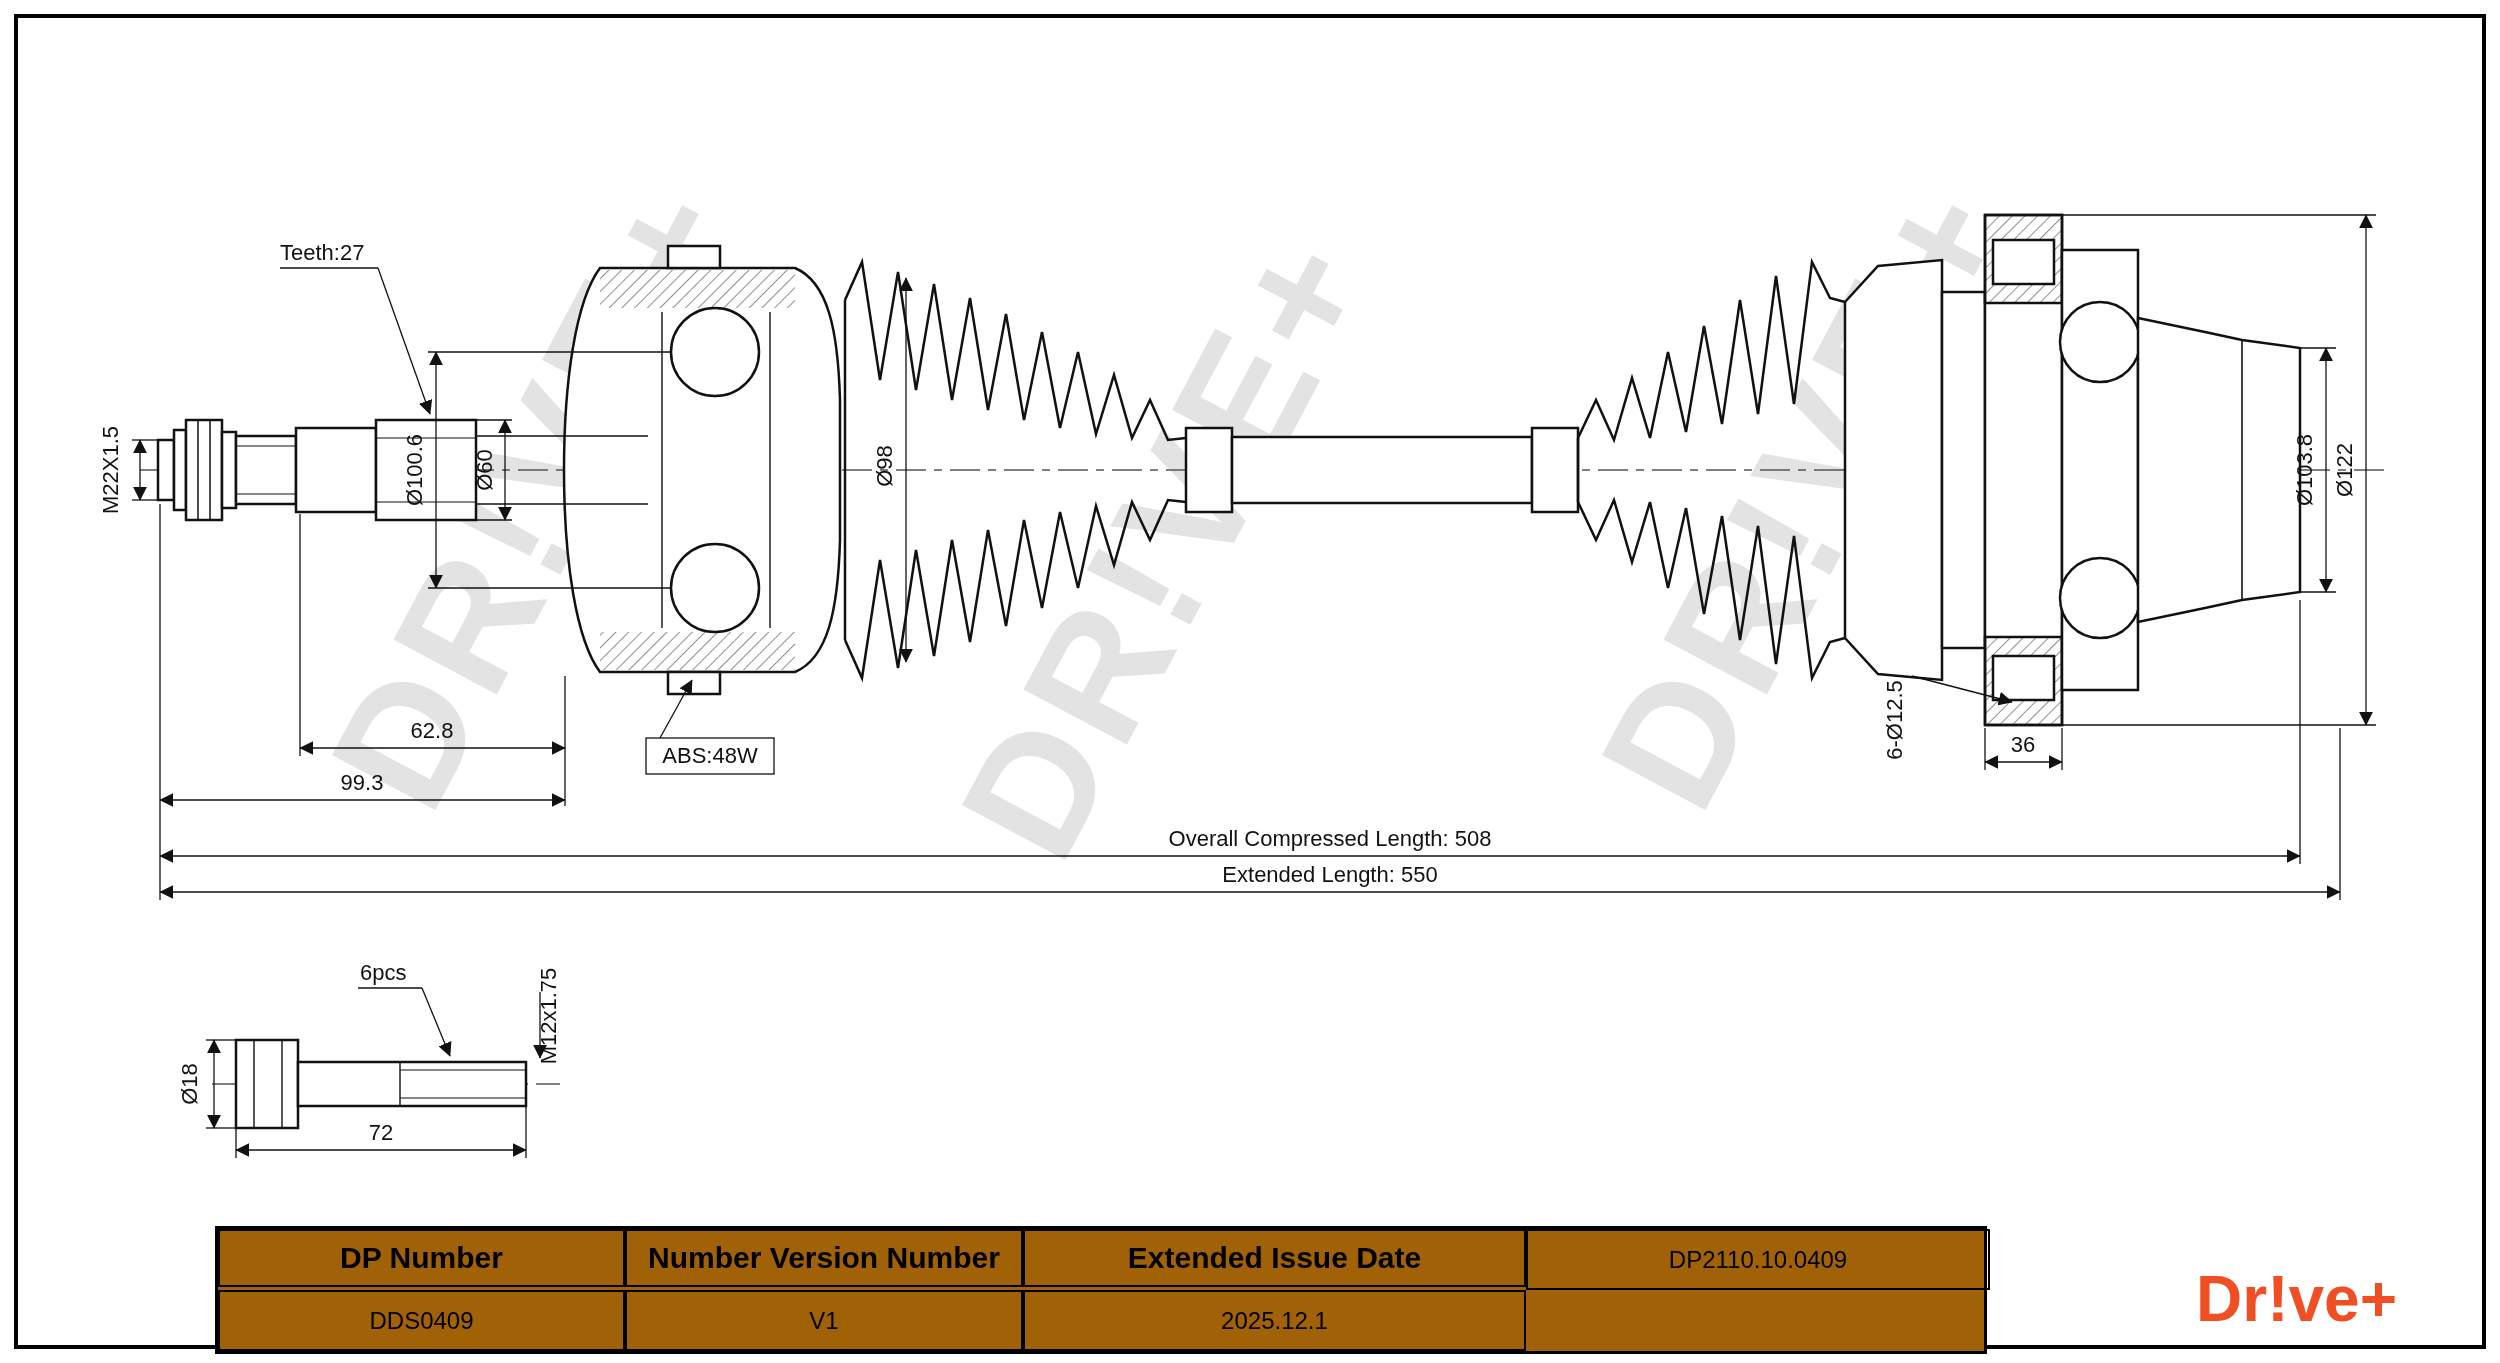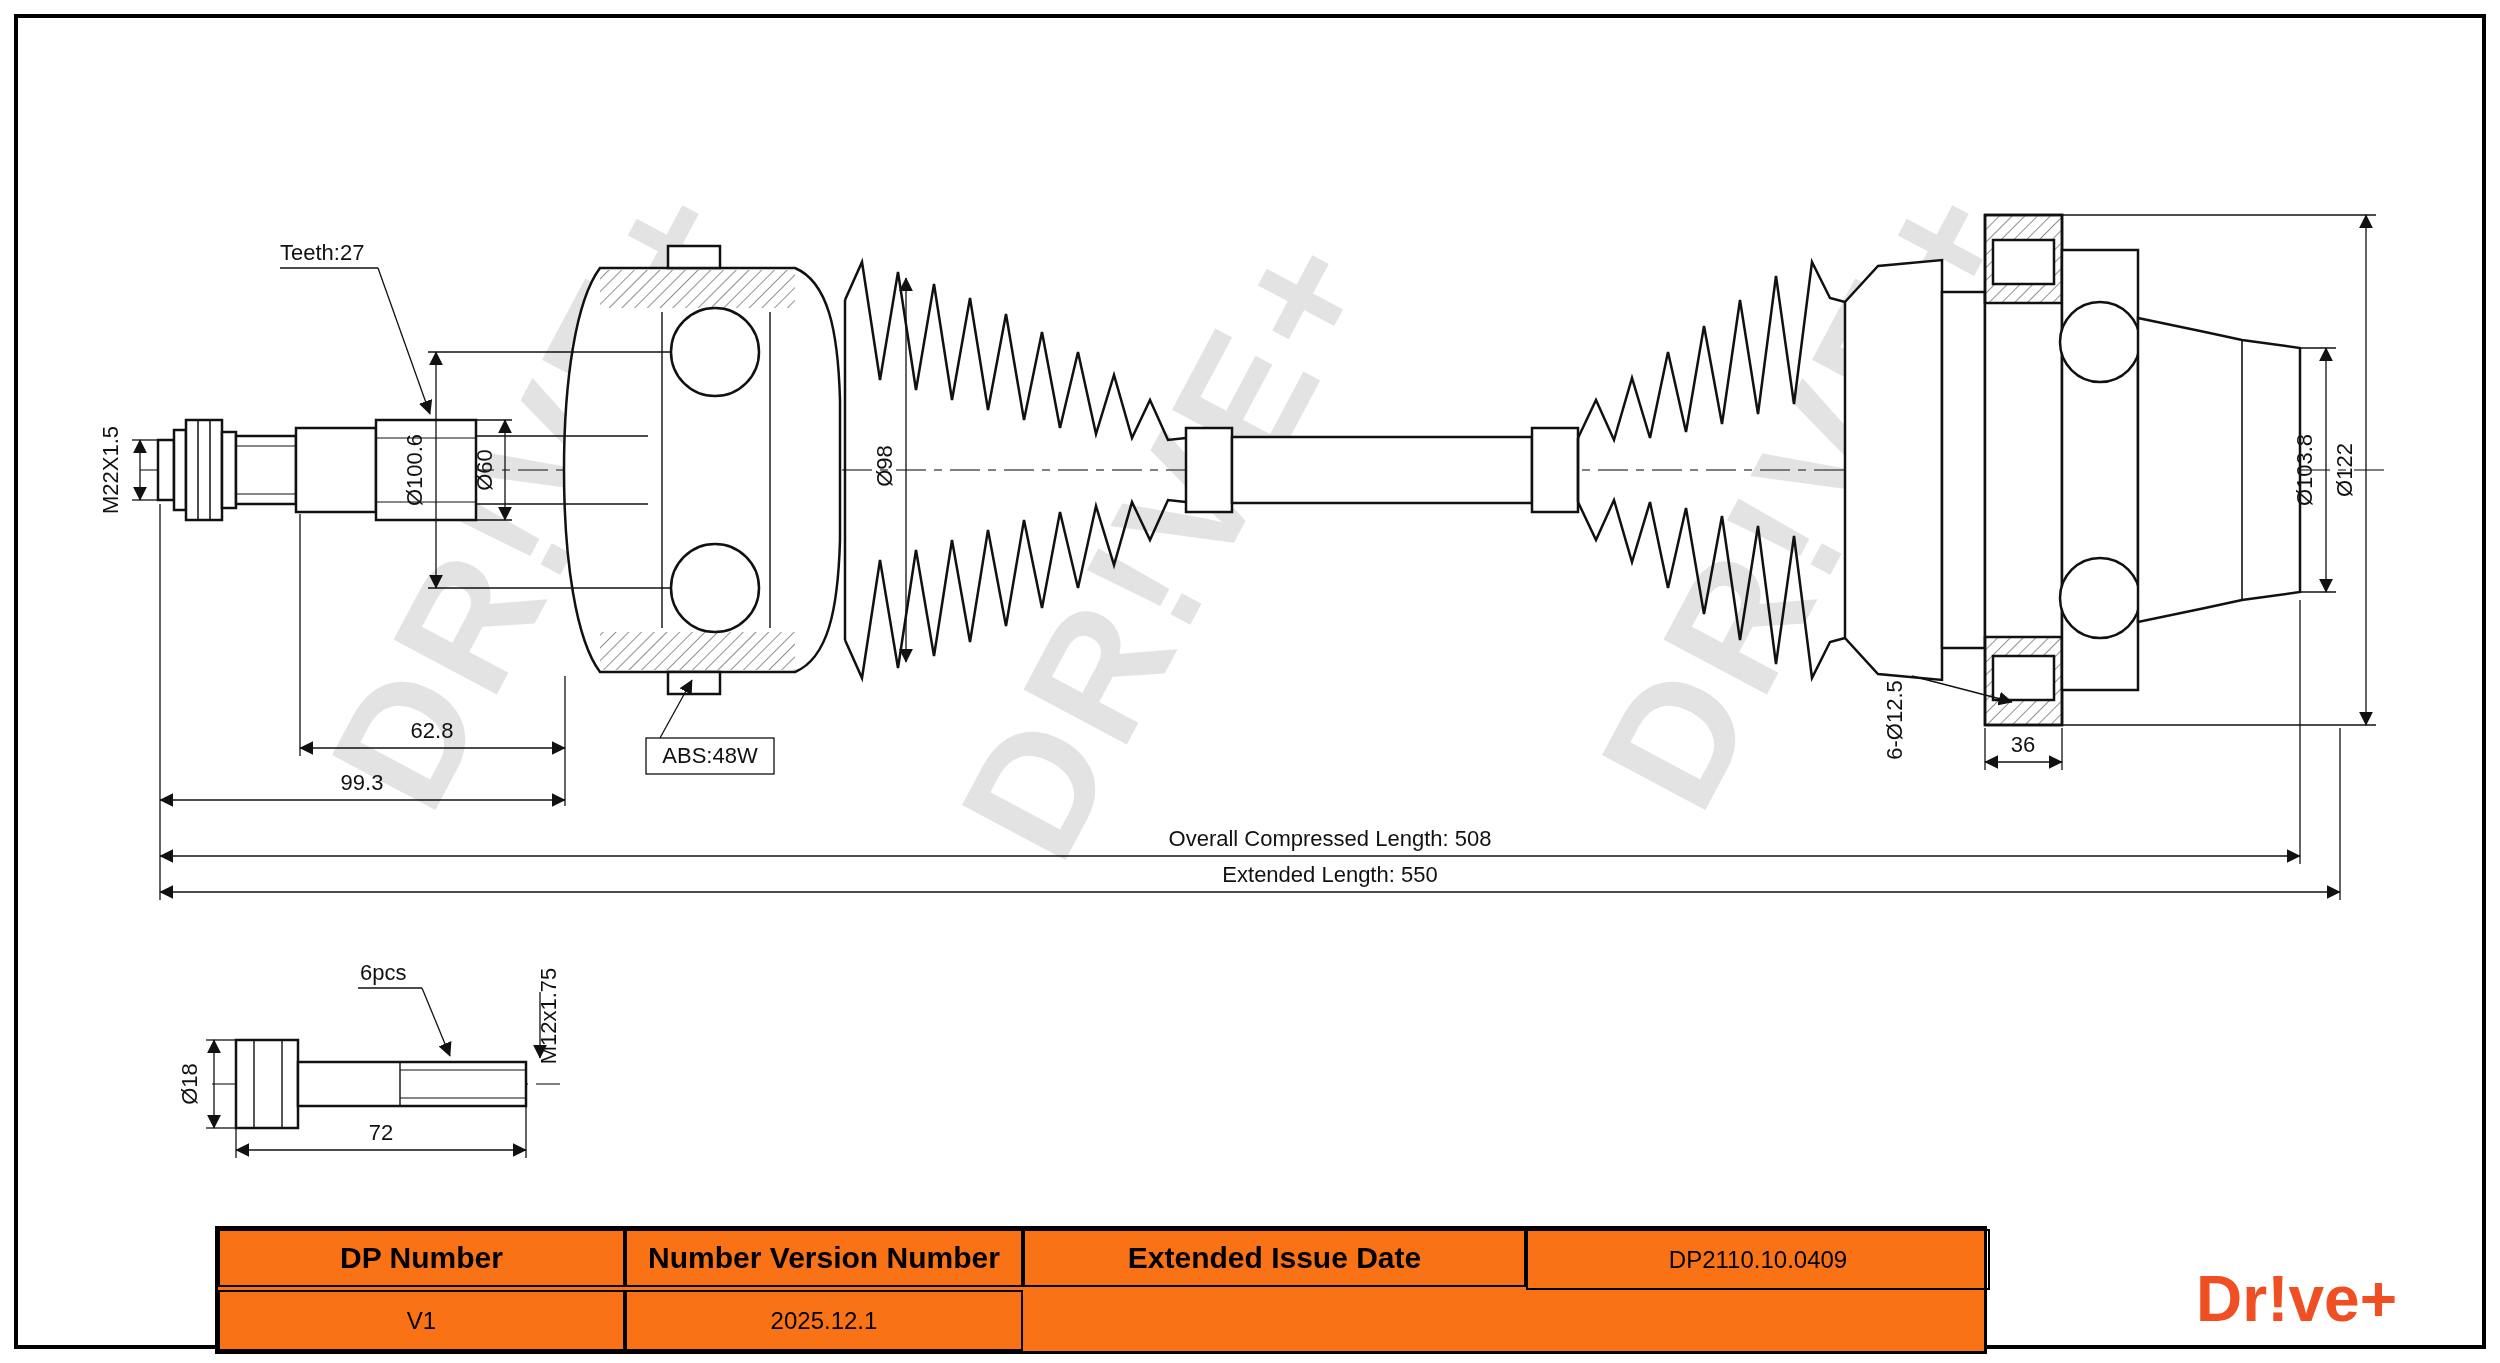--- a/index.html
+++ b/index.html
@@ -7,21 +7,21 @@
   .canvas { position:relative; width:2500px; height:1363px; background:#fff; overflow:hidden; }
   .frame { position:absolute; left:14px; top:14px; right:14px; bottom:14px; border:4px solid #000; }
   svg.drawing { position:absolute; left:0; top:0; }
   svg text { fill:#111; }
   .dim  { font-size:22px; }
   .note { font-size:22px; }
   .wm   { font-size:170px; font-weight:bold; fill:#e3e3e3; letter-spacing:8px; }
   .titleblock {
     position:absolute; left:215px; top:1226px; width:1772px;
     display:grid; grid-template-columns:407px 398px 503px 464px;
-    border:3px solid #000; background:#f97316;
+    border:3px solid #000; background:#a16207;
   }
   .cell { border:2px solid #000; display:flex; align-items:center; justify-content:center; }
   .hcell { height:58px; font-weight:bold; font-size:30px; }
   .vcell { height:61px; font-size:24px; }
   .logo {
     position:absolute; left:2196px; top:1262px;
     font-size:64px; font-weight:800; color:#F04E23; letter-spacing:0px;
   }
 </style>
 </head>
@@ -249,18 +249,19 @@
         <text class="dim" text-anchor="middle" x="381" y="1140" stroke="none" fill="#111">72</text>
       </g>
     </g>
   </svg>
 
   <div class="titleblock">
     <div class="cell hcell">DP Number</div>
     <div class="cell hcell">Number Version Number</div>
     <div class="cell hcell">Extended Issue Date</div>
     <div class="cell vcell">DP2110.10.0409</div>
+    <div class="cell vcell">DDS0409</div>
     <div class="cell vcell">V1</div>
     <div class="cell vcell">2025.12.1</div>
   </div>
 
   <div class="logo">Dr!ve+</div>
 </div>
 
 </body></html>

